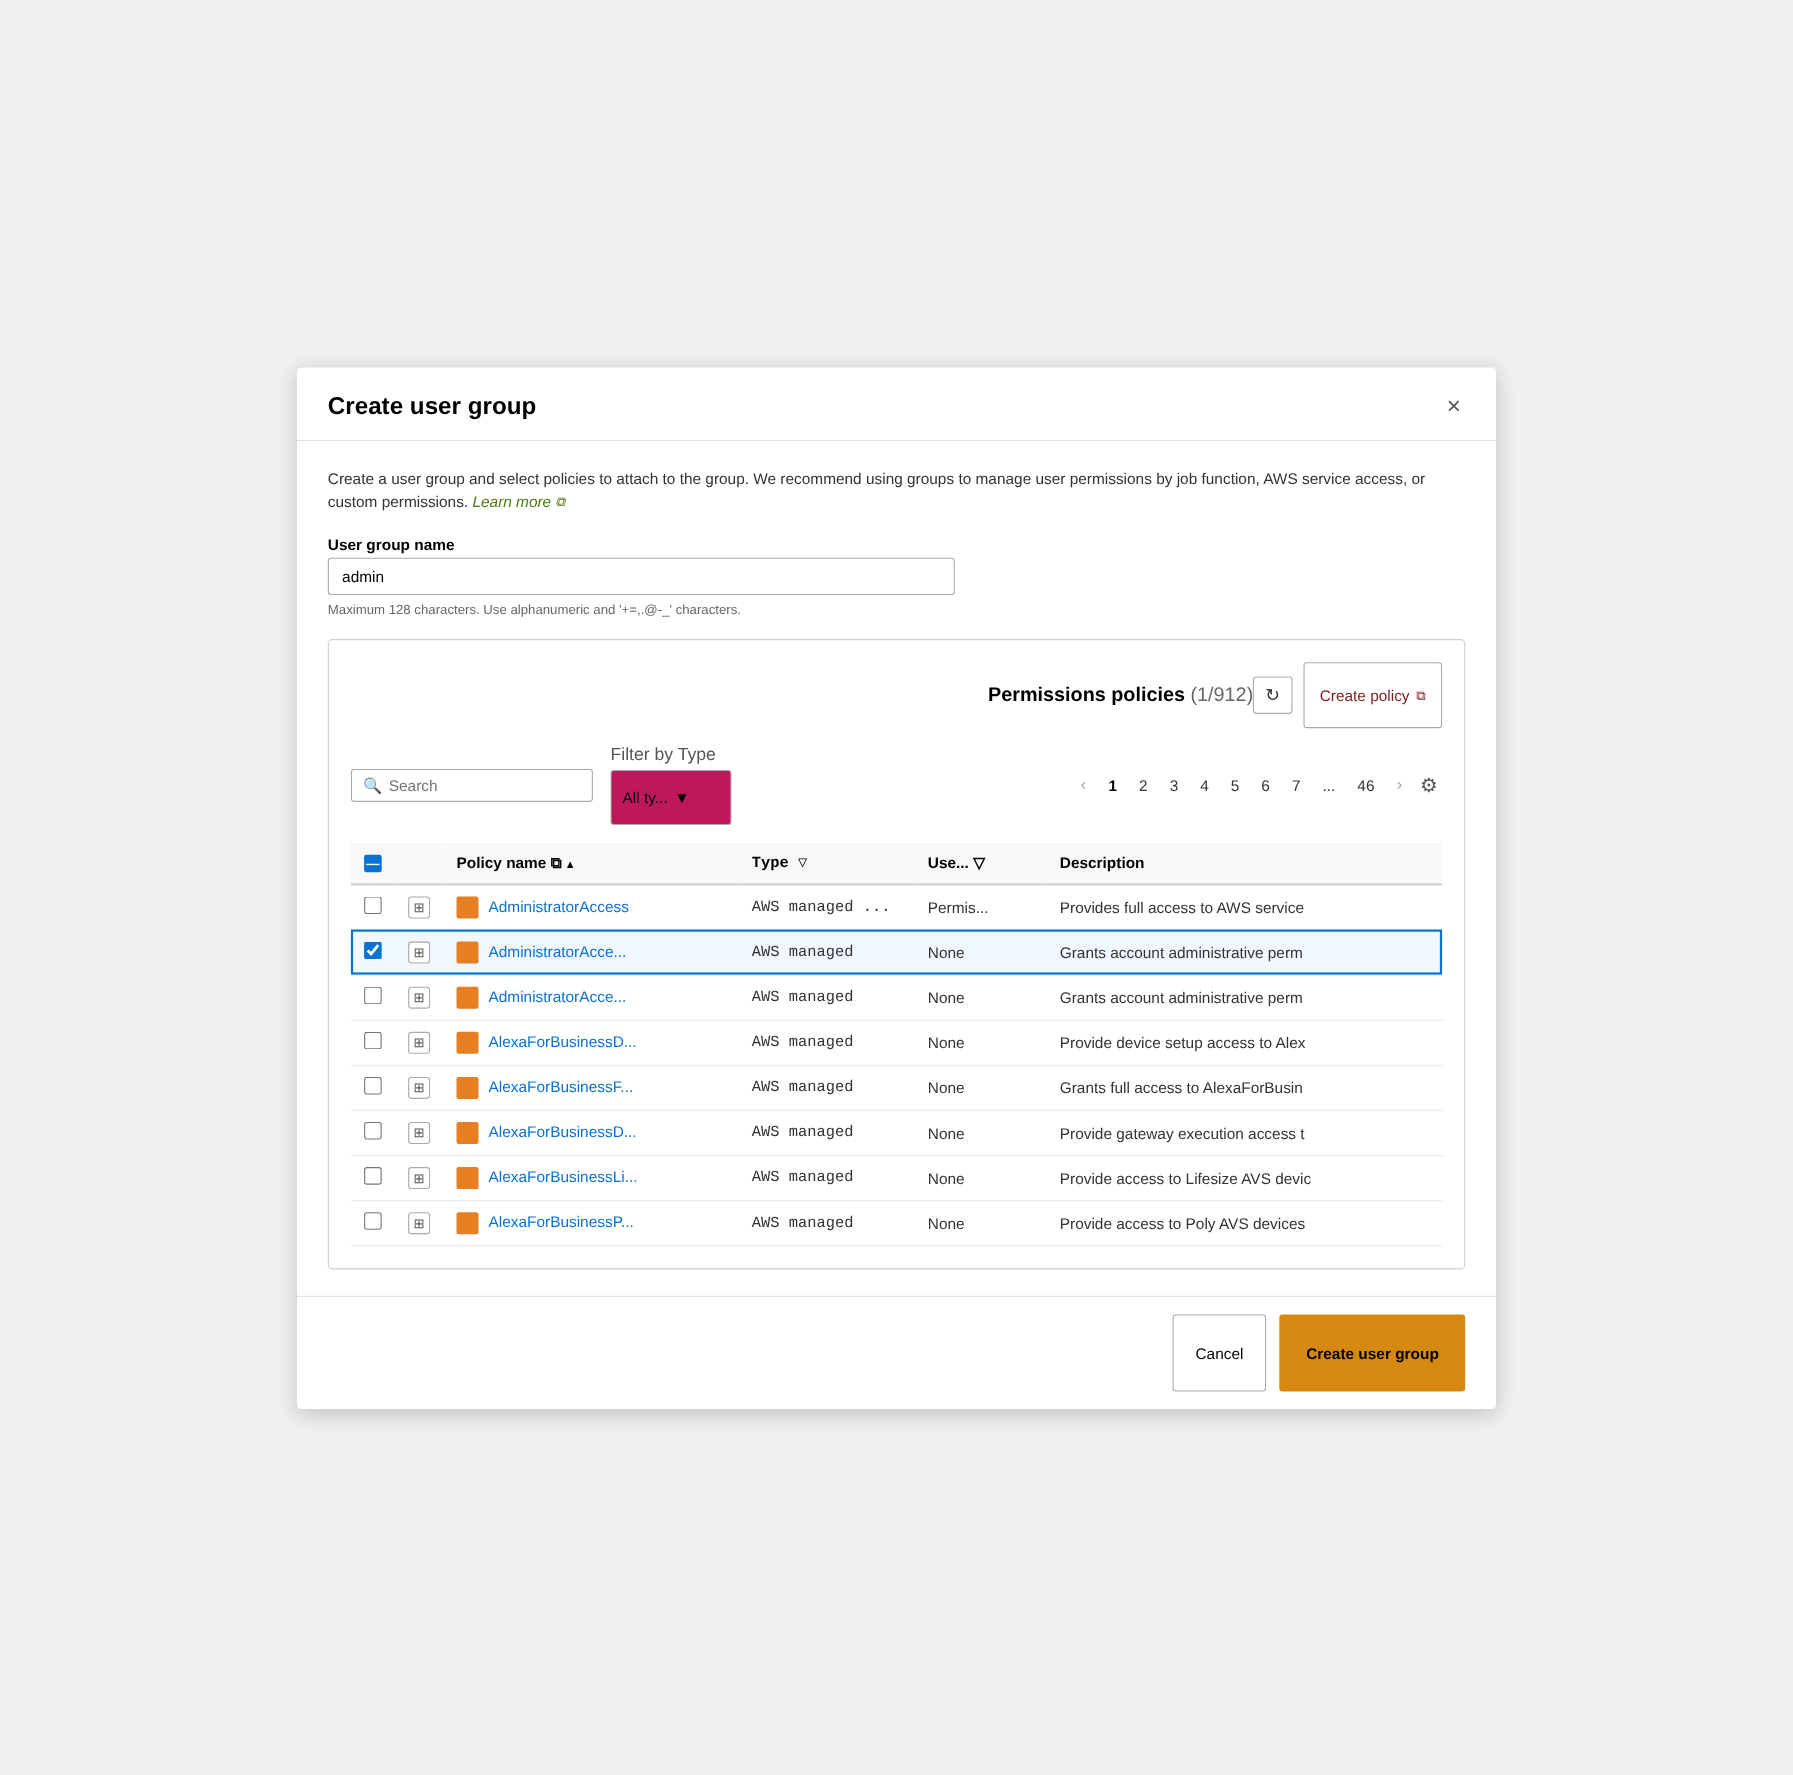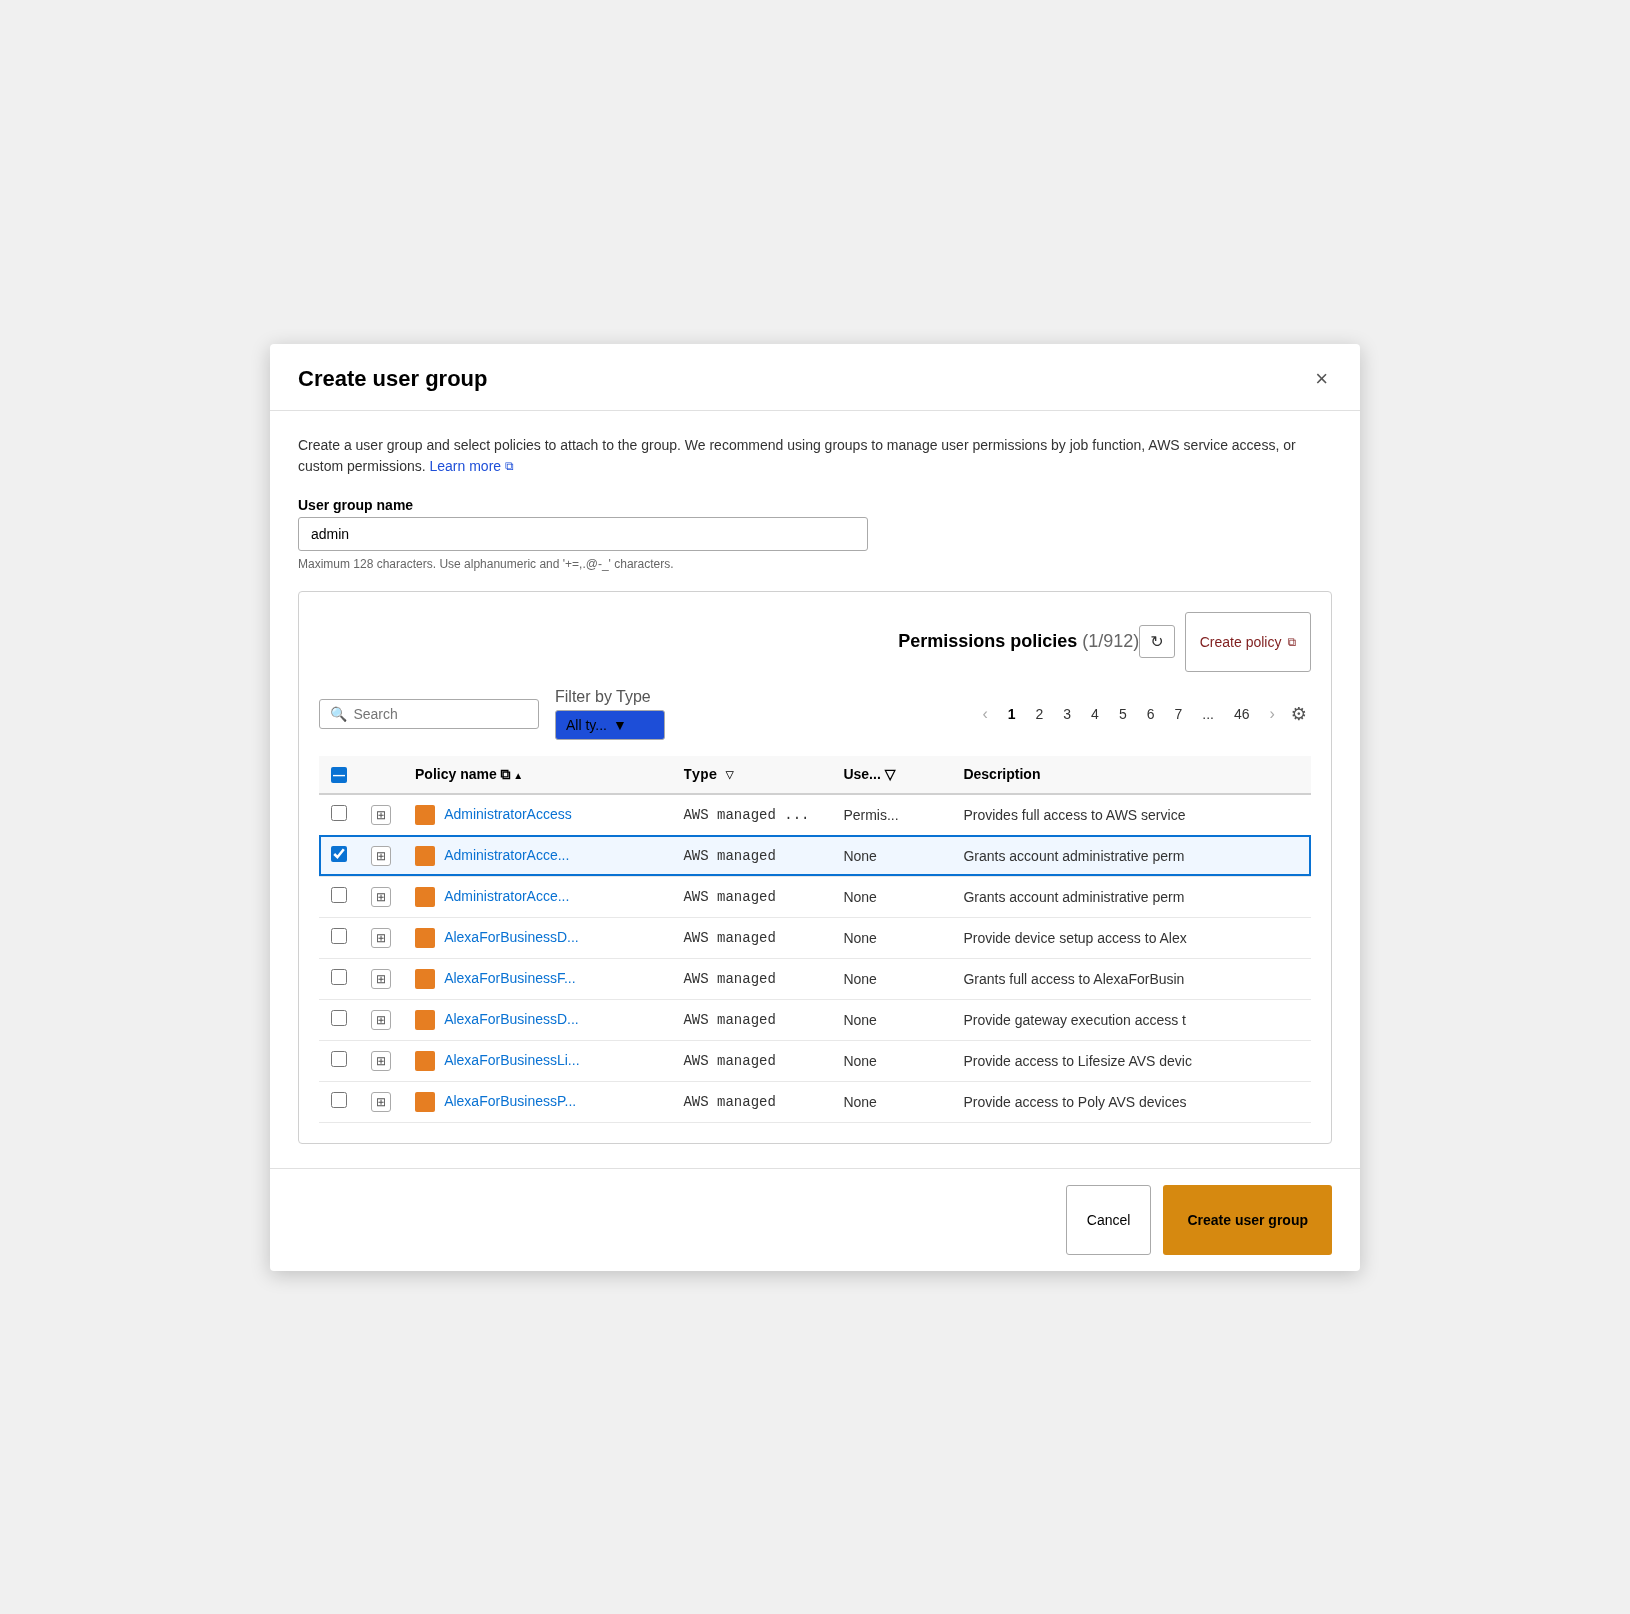--- a/index.html
+++ b/index.html
@@ -44,25 +44,26 @@
     .modal-body {
       padding: 24px 28px;
     }
     .description-text {
       color: #333;
       font-size: 14px;
       line-height: 1.5;
       margin-bottom: 20px;
     }
     .learn-more-link {
-      color: #1d4ed8;
+      color: #4d7c0f;
       text-decoration: none;
       display: inline-flex;
       align-items: center;
       gap: 4px;
+      font-style: italic;
     }
     .learn-more-link::after {
       content: '⧉';
       font-size: 12px;
     }
     .field-label {
       font-size: 14px;
       font-weight: 700;
       color: #000;
       margin-bottom: 4px;
@@ -171,23 +172,23 @@
       border: none;
       outline: none;
       font-size: 14px;
       color: #1d4ed8;
       width: 100%;
       background: transparent;
     }
     .type-select {
       border: 1px solid #aaa;
       border-radius: 3px;
-      padding: 6px 10px;
-      font-size: 14px;
-      background: #1d4ed8;
+      padding: 16px 10px;
+      font-size: 14px;
+      background: #be185d;
       cursor: pointer;
       display: flex;
       align-items: center;
       gap: 6px;
       min-width: 110px;
     }
     .pagination {
       display: flex;
       align-items: center;
       gap: 4px;

